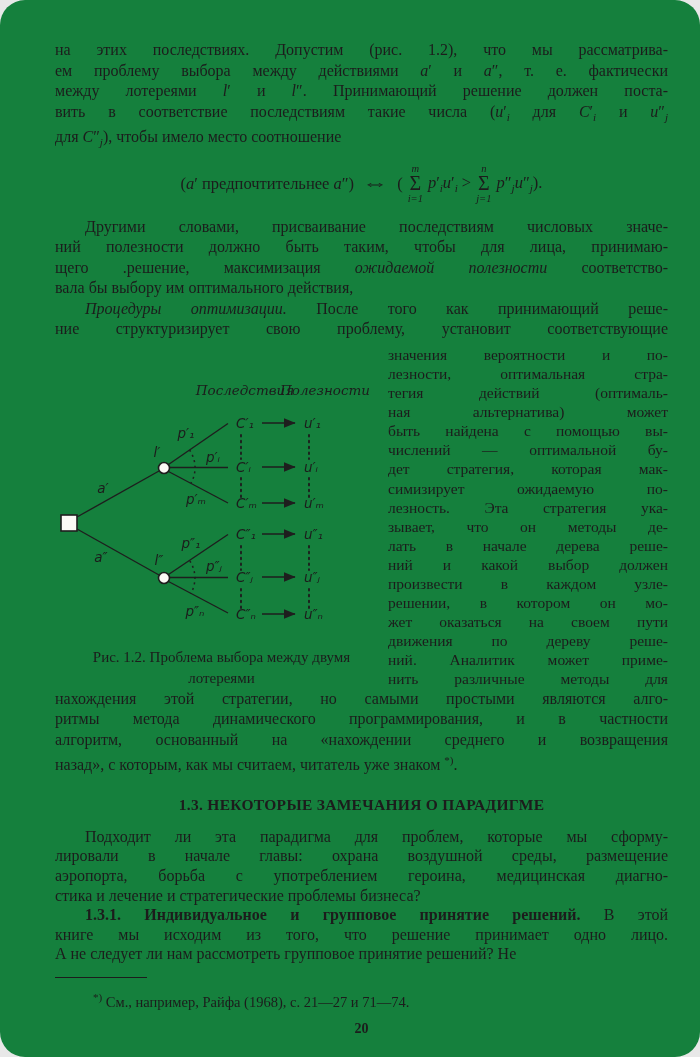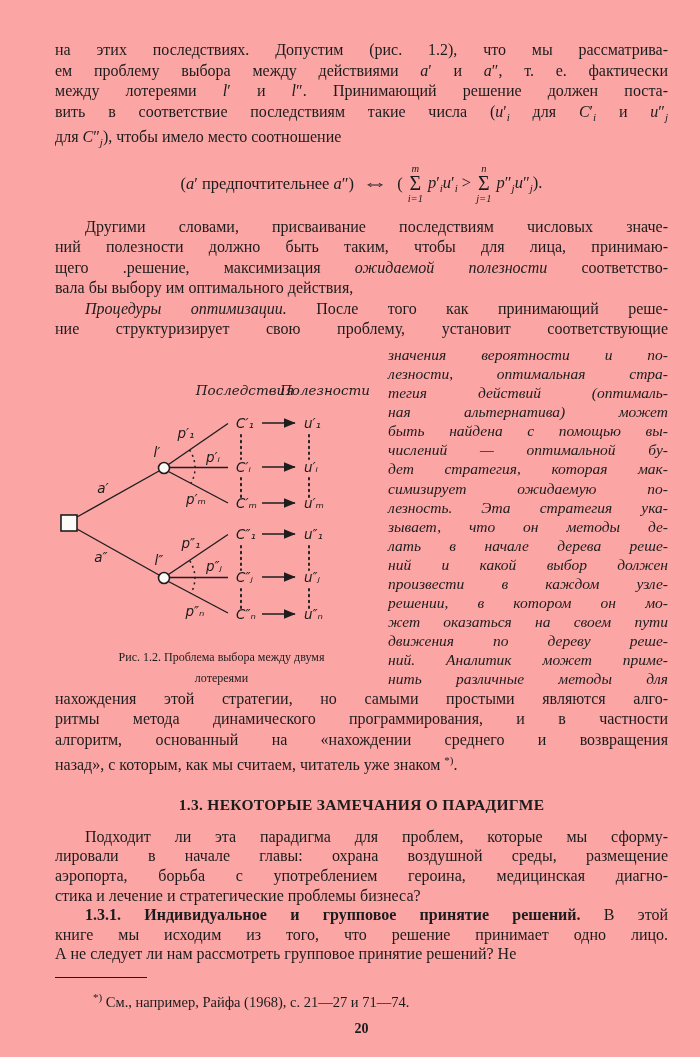--- a/index.html
+++ b/index.html
@@ -1,41 +1,42 @@
 <!DOCTYPE html>
 <html><head>
 <meta charset="utf-8">
 <style>
   html,body { margin:0; padding:0; background:#e8e8e8; }
   .page {
     position:relative; width:700px; height:1057px; margin:0 auto;
-    background:#fca5a5; color:#1c1c1c; overflow:hidden;
+    background:#15803d; color:#1c1c1c; overflow:hidden;
     font-family:"Liberation Serif","DejaVu Serif",serif;
+    border-radius:25px;
   }
   .content { position:absolute; left:55px; top:40px; width:613px; }
   .para { font-size:16px; }
   .line { line-height:20.5px; text-align:justify; text-align-last:justify; }
   .line.nojust { text-align-last:left; }
   .line.indent { text-indent:30px; }
   sub { font-size:11px; }
   sup { font-size:11px; }
 
   .formula {
     display:flex; justify-content:center; align-items:center;
     gap:5px; height:54px; margin:4px 0 6px; font-size:16.5px;
   }
   .iff { display:inline-block; transform:scaleX(1.55); margin:0 8px; font-size:17px; }
   .sum { display:inline-flex; flex-direction:column; align-items:center; line-height:1; }
   .sum-top, .sum-bot { font-size:10.5px; font-style:italic; line-height:1.05; }
   .sum-sig { font-size:20px; line-height:0.95; }
 
   .wrap-region { display:flex; margin-top:5px;align-items:flex-end; }
   .figure { width:333px; flex:none; }
-  .fig-caption { margin-top:14px; font-size:12px; text-align:center; line-height:21px; }
-  .right-col { width:280px; flex:none; font-size:15.5px;font-style:italic; }
+  .fig-caption { margin-top:14px; font-size:15px; text-align:center; line-height:21px; }
+  .right-col { width:280px; flex:none; font-size:15.5px; }
   .right-col .line { line-height:19.1px; }
 
   .section-heading {
     margin:20px 0 13px; text-align:center; font-weight:bold;
     font-size:15.5px; letter-spacing:0.3px;
   }
   .para3 .line { line-height:19.6px; }
 
   .footnote-rule { width:92px; border:none; border-top:1.6px solid #1c1c1c; margin:13px 0 9px 0; }
   .footnote { font-size:14.5px; text-indent:38px; line-height:20px; }

